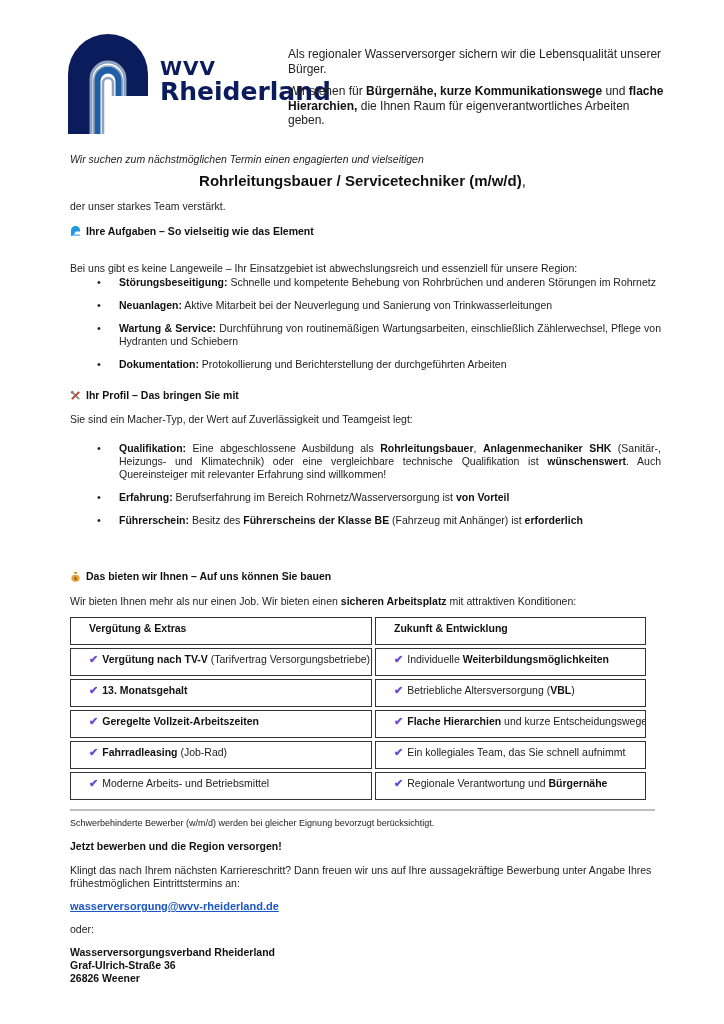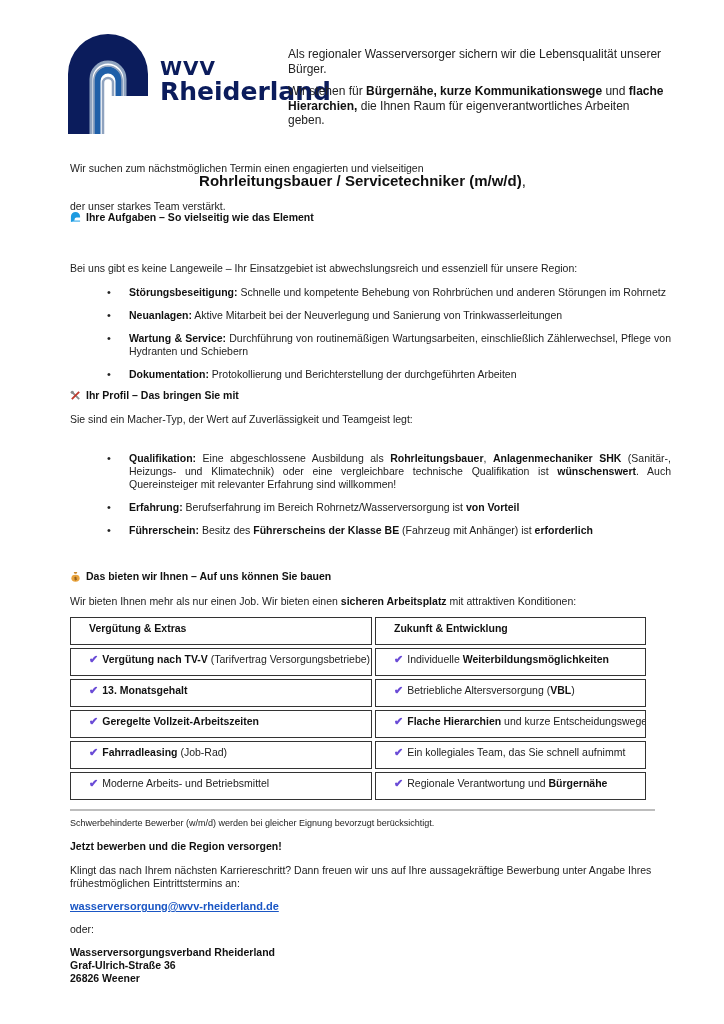--- a/index.html
+++ b/index.html
@@ -17,21 +17,21 @@
   .intro { position: absolute; left: 288px; top: 47px; width: 380px; font-size: 12px; line-height: 14.5px; color: #222; }
   .intro p { margin: 0 0 8px 0; }
 
   .abs { position: absolute; left: 70px; width: 585px; }
   .p { font-size: 10.5px; line-height: 13px; color: #222; }
   .title { font-size: 15px; font-weight: bold; text-align: center; color: #111; }
   .h { font-size: 10.5px; font-weight: bold; color: #111; display: flex; align-items: center; gap: 5px; }
   .h .ico { width: 11px; height: 11px; display: inline-block; }
   b { color: #111; }
 
-  ul.bl { list-style: none; margin: 16px; padding: 0; }
+  ul.bl { list-style: none; margin: 6px; padding: 0; }
   ul.bl li { position: relative; padding-left: 43px; font-size: 10.5px; line-height: 13px; margin-bottom: 10px; text-align: justify; }
   ul.bl li::before { content: "\2022"; position: absolute; left: 21px; top: 0; font-size: 11px; }
 
   .tbl { position: absolute; left: 70px; top: 617px; width: 576px; }
   .row { display: flex; gap: 3px; margin-bottom: 3px; }
   .cell { box-sizing: border-box; border: 1.5px solid #333; height: 28px; padding: 4px 18px; font-size: 10.5px;
           color: #222; display: flex; align-items: flex-start; gap: 4px; white-space: nowrap; overflow: hidden; }
   .cell.l { width: 302px; }
   .cell.r { width: 271px; }
   .cell.hd { font-weight: bold; color: #111; }
@@ -58,27 +58,27 @@
       <div class="l1">WVV</div>
       <div class="l2">Rheiderland</div>
     </div>
   </div>
 
   <div class="intro">
     <p>Als regionaler Wasserversorger sichern wir die Lebensqualität unserer Bürger.</p>
     <p><span>Wir stehen für </span><b>Bürgernähe, kurze Kommunikationswege</b><span> und </span><b>flache Hierarchien,</b><span> die Ihnen Raum für eigenverantwortliches Arbeiten geben.</span></p>
   </div>
 
-  <div class="abs p" style="top:162px;">Wir suchen zum nächstmöglichen Termin einen engagierten und vielseitigen</div>
+  <div class="abs p" style="top:153px;font-style:italic;">Wir suchen zum nächstmöglichen Termin einen engagierten und vielseitigen</div>
 
   <div class="abs title" style="top:172px;"><span>Rohrleitungsbauer / Servicetechniker (m/w/d)</span><span style="font-weight:normal">,</span></div>
 
   <div class="abs p" style="top:200px;">der unser starkes Team verstärkt.</div>
 
-  <div class="abs h" style="top:211px;">
+  <div class="abs h" style="top:225px;">
     <svg class="ico" viewBox="0 0 12 12">
       <path d="M1,11 L1,5 A5,5 0 0 1 11,5 L11,6 L7,6 A2,2 0 0 0 5,8 L5,11 Z" fill="#1e9be0"></path>
       <path d="M1,11 L11,11 L11,9 L5,9 Z" fill="#7cc8f2"></path>
     </svg>
     <span>Ihre Aufgaben – So vielseitig wie das Element</span>
   </div>
   <div class="abs p" style="top:262px;">Bei uns gibt es keine Langeweile – Ihr Einsatzgebiet ist abwechslungsreich und essenziell für unsere Region:</div>
   <ul class="abs bl" style="top:270px;">
     <li><b>Störungsbeseitigung:</b><span> Schnelle und kompetente Behebung von Rohrbrüchen und anderen Störungen im Rohrnetz</span></li>
     <li><b>Neuanlagen:</b><span> Aktive Mitarbeit bei der Neuverlegung und Sanierung von Trinkwasserleitungen</span></li>

